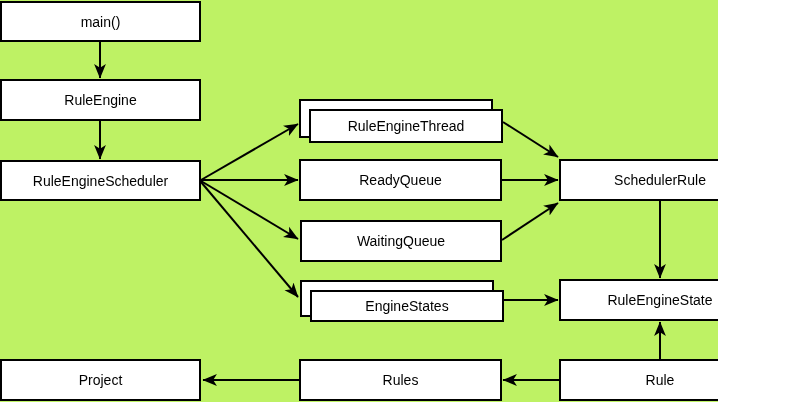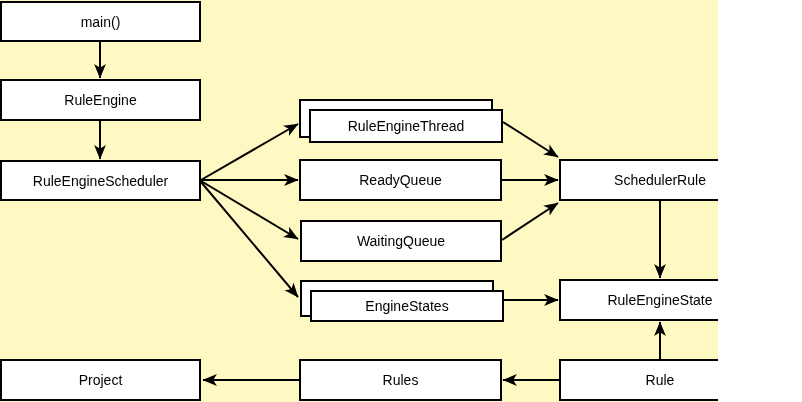--- a/index.html
+++ b/index.html
@@ -4,21 +4,21 @@
 <style>
   html, body {
     margin: 0;
     padding: 0;
     background: #ffffff;
   }
   .stage {
     position: relative;
     width: 718px;
     height: 402px;
-    background: #fef9c3;
+    background: #bef264;
     overflow: hidden;
   }
   svg {
     display: block;
   }
   .node-rect {
     fill: #ffffff;
     stroke: #000000;
     stroke-width: 2;
   }

